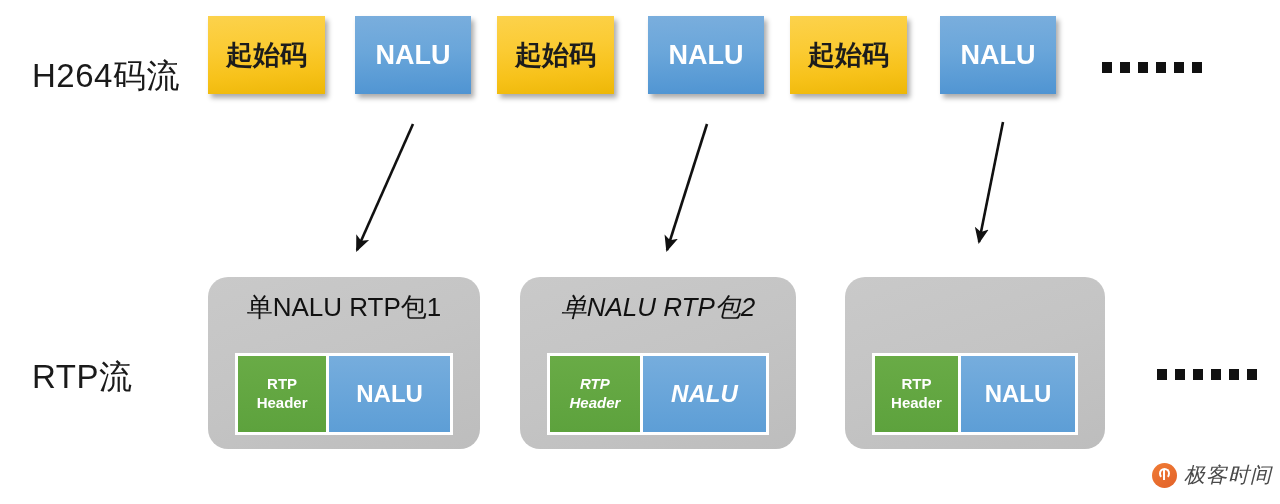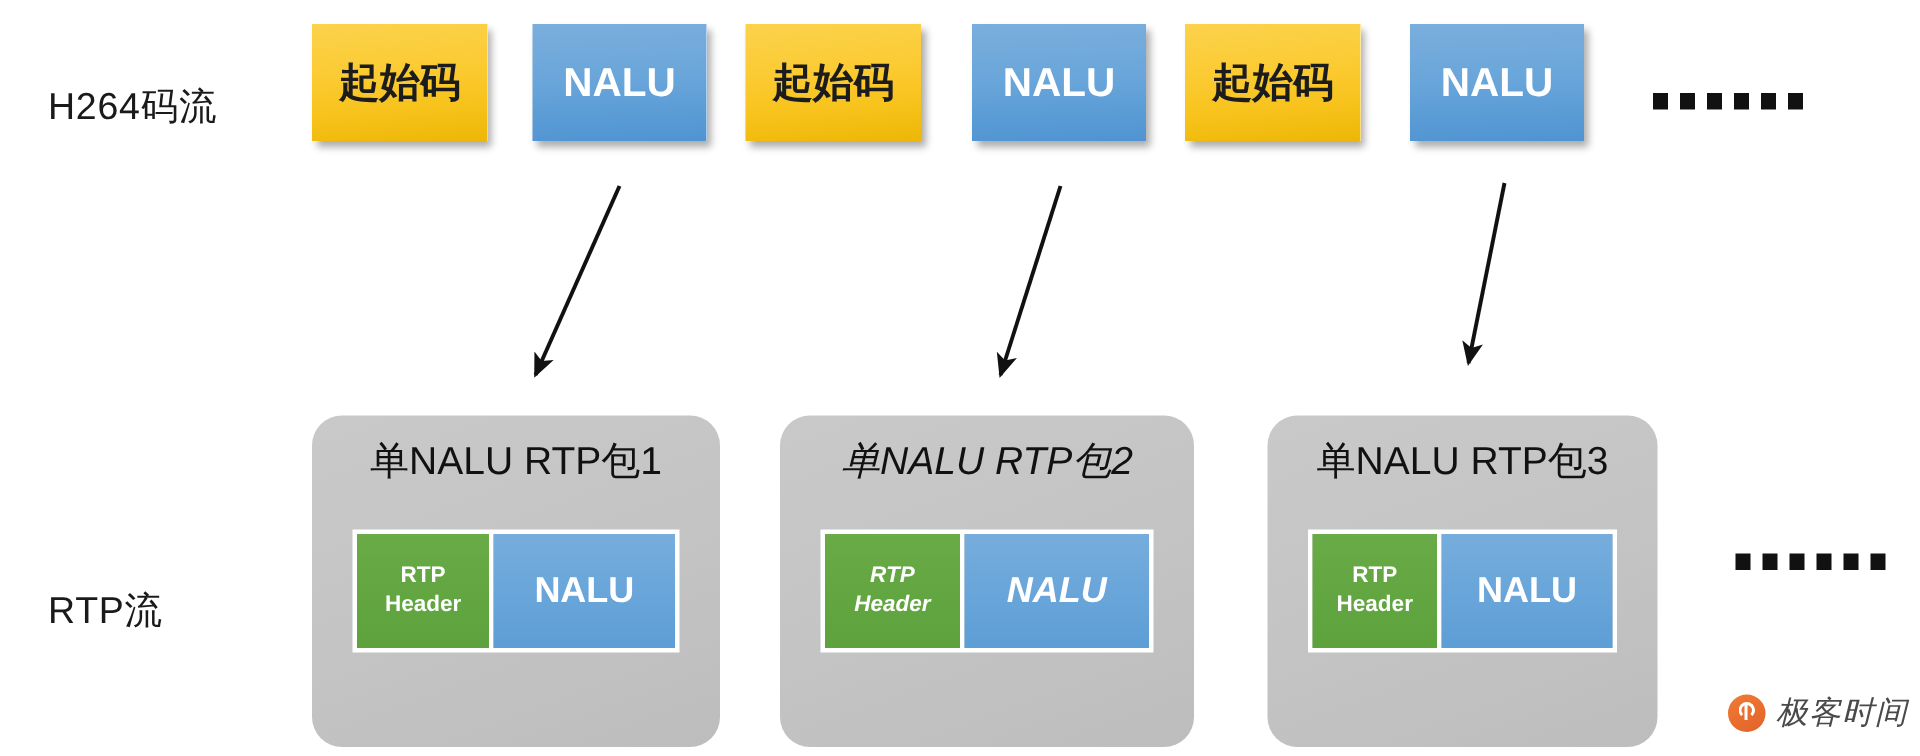--- a/index.html
+++ b/index.html
@@ -14,28 +14,28 @@
     position: relative;
     width: 1280px;
     height: 504px;
     background: #ffffff;
     overflow: hidden;
   }
 
   
   .row-label {
     position: absolute;
-    font-size: 25px;
+    font-size: 33px;
     color: #1a1a1a;
     letter-spacing: 0.5px;
     white-space: nowrap;
     font-weight: 400;
   }
   #label-h264 { left: 32px; top: 54px; }
-  #label-rtp  { left: 32px; top: 355px; margin-top: 35px; }
+  #label-rtp  { left: 32px; top: 355px; }
 
   
   .stream-box {
     position: absolute;
     top: 16px;
     height: 78px;
     display: flex;
     align-items: center;
     justify-content: center;
     box-shadow: 3px 4px 5px rgba(0,0,0,0.33);
@@ -87,21 +87,21 @@
     top: 0;
     width: 1280px;
     height: 504px;
     pointer-events: none;
   }
 
   
   .rtp-packet {
     position: absolute;
     top: 277px;
-    height: 221px;
+    height: 172px;
     background: linear-gradient(160deg, #c9c9c9 0%, #c4c4c4 50%, #bdbdbd 100%);
     border-radius: 20px;
     box-sizing: border-box;
   }
   #packet1 { left: 208px; width: 272px; }
   #packet2 { left: 520px; width: 276px; font-style: italic; }
   #packet3 { left: 845px; width: 260px; }
 
   .packet-title {
     position: absolute;
@@ -274,21 +274,20 @@
           <span class="hdr-line">Header</span>
         </div>
       </div>
       <div class="seg seg-nalu">
         <span>NALU</span>
       </div>
     </div>
   </div>
 
   <div class="rtp-packet" id="packet3">
-    <div class="packet-title">单NALU RTP包3</div>
     <div class="packet-body">
       <div class="seg seg-header">
         <div>
           <span class="hdr-line">RTP</span>
           <span class="hdr-line">Header</span>
         </div>
       </div>
       <div class="seg seg-nalu">
         <span>NALU</span>
       </div>

